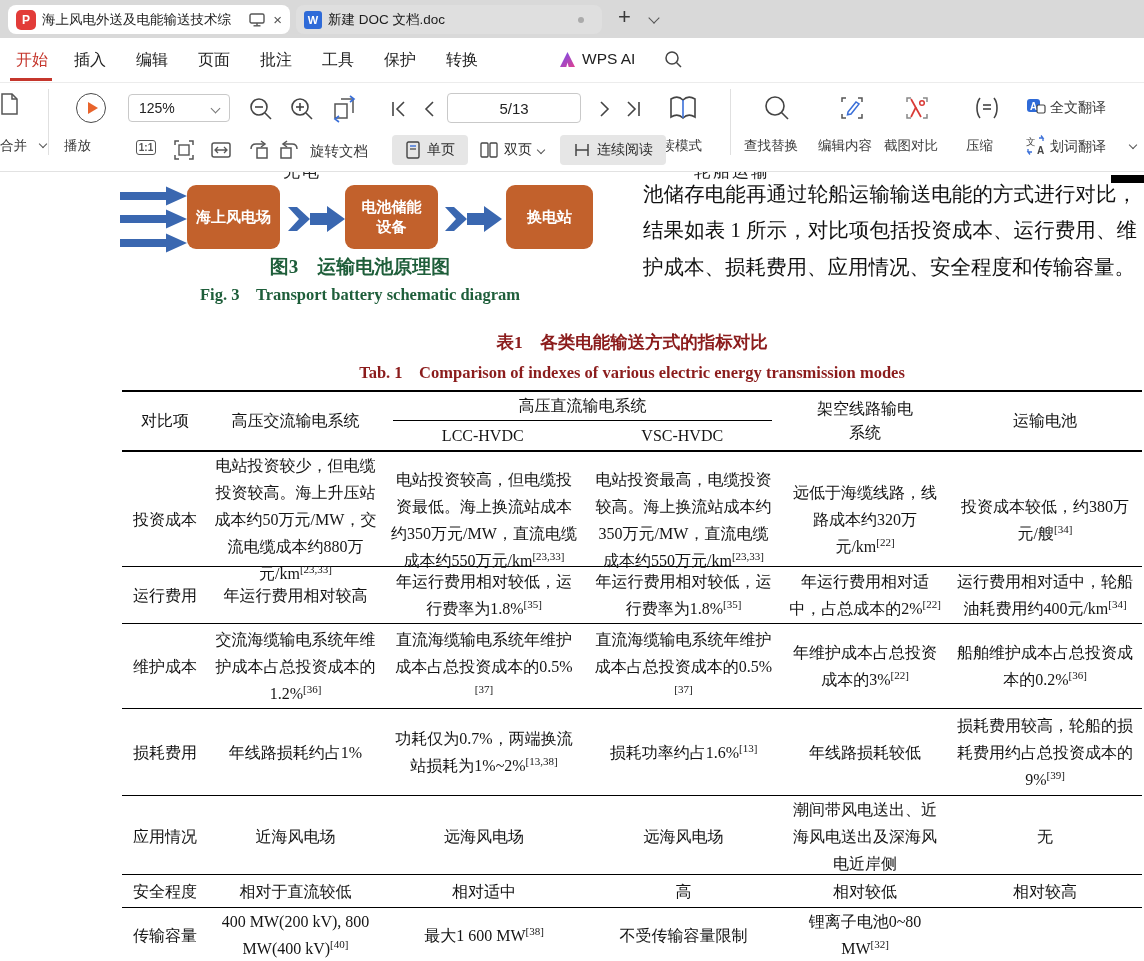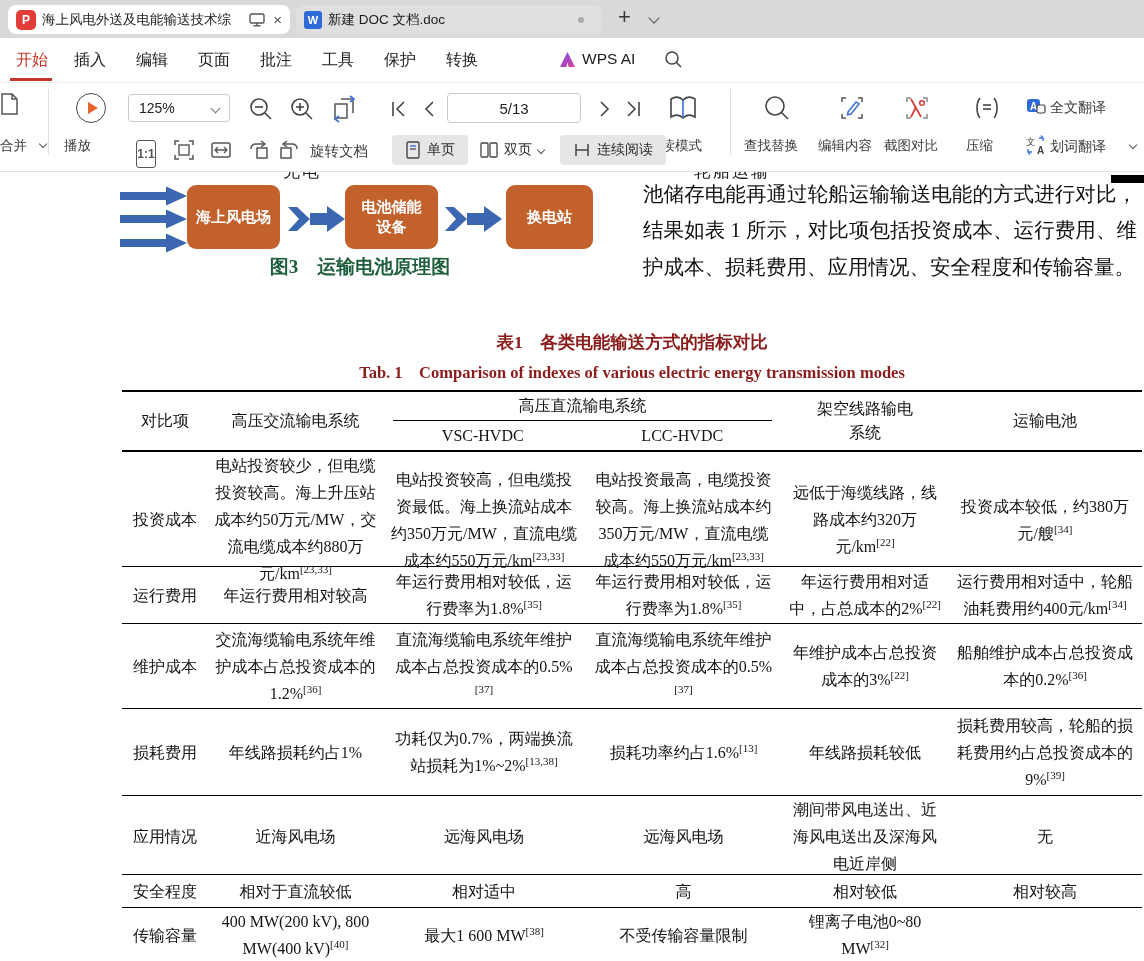--- a/index.html
+++ b/index.html
@@ -181,21 +181,21 @@
   </span>
 
   <span class="abs" style="left:666px;top:8px">
     <svg width="34" height="34" viewBox="0 0 34 34">
         <path d="M5 8 C10 5,14 6,17 9 C20 6,24 5,29 8 V26 C24 23,20 24,17 27 C14 24,10 23,5 26 Z" fill="none" stroke="#444" stroke-width="1.6"></path>
         <line x1="17" y1="9" x2="17" y2="27" stroke="#3a6fd8" stroke-width="1.6"></line>
       </svg>
   </span>
   <span class="tlabel" style="left:648px;top:54px;width:72px">阅读模式</span>
 
-  <span class="abs" style="left:136px;top:57px;width:20px;height:28px;border:1.5px solid #555;border-radius:3px;box-sizing:border-box;display:flex;align-items:center;justify-content:center;font-size:12px;font-weight:bold;color:#555">1:1</span>
+  <span class="abs" style="left:136px;top:57px;width:20px;height:15px;border:1.5px solid #555;border-radius:3px;box-sizing:border-box;display:flex;align-items:center;justify-content:center;font-size:10px;font-weight:bold;color:#555">1:1</span>
   <span class="abs" style="left:173px;top:56px">
     <svg width="22" height="22" viewBox="0 0 22 22">
         <path d="M2 6 V2 H6 M16 2 H20 V6 M20 16 V20 H16 M6 20 H2 V16" fill="none" stroke="#555" stroke-width="1.5"></path>
         <rect x="6" y="6" width="10" height="10" fill="none" stroke="#555" stroke-width="1.4"></rect>
       </svg>
   </span>
   <span class="abs" style="left:210px;top:56px">
     <svg width="22" height="22" viewBox="0 0 22 22">
         <rect x="2" y="4" width="18" height="14" rx="2" fill="none" stroke="#555" stroke-width="1.5"></rect>
         <path d="M6 11 h10 M8 8 l-3 3 3 3 M14 8 l3 3 -3 3" fill="none" stroke="#555" stroke-width="1.3"></path>
@@ -320,35 +320,36 @@
       <path d="M198 33 h17 v-7 l18 13 -18 13 v-7 h-17 z"></path>
       <path d="M333 27 l9 0 13 12 -13 12 -9 0 11 -12 z"></path>
       <path d="M355 33 h17 v-7 l18 13 -18 13 v-7 h-17 z"></path>
     </g>
   </svg>
   <div class="fbox" style="left:187px;width:93px">海上风电场</div>
   <div class="fbox" style="left:345px;width:93px">电池储能
 设备</div>
   <div class="fbox" style="left:506px;width:87px">换电站</div>
   <div class="figcap-zh">图3　运输电池原理图</div>
+  <div class="figcap-en">Fig. 3　Transport battery schematic diagram</div>
 
   <div class="para">池储存电能再通过轮船运输输送电能的方式进行对比，结果如表 1 所示，对比项包括投资成本、运行费用、维护成本、损耗费用、应用情况、安全程度和传输容量。</div>
 
   <div class="tabcap-zh">表1　各类电能输送方式的指标对比</div>
   <div class="tabcap-en">Tab. 1　Comparison of indexes of various electric energy transmission modes</div>
 
   <div class="ttable">
     <div class="thead">
       <div class="thc">对比项</div>
       <div class="thc">高压交流输电系统</div>
       <div class="ghead">
         <div class="gtop">高压直流输电系统</div>
         <div class="gbot">
+          <div>LCC-HVDC</div>
           <div>VSC-HVDC</div>
-          <div>LCC-HVDC</div>
         </div>
       </div>
       <div class="thc">架空线路输电
 系统</div>
       <div class="thc">运输电池</div>
     </div>
 
     <div class="trow" style="height:114px">
       <div class="tc">投资成本</div>
       <div class="tc">

